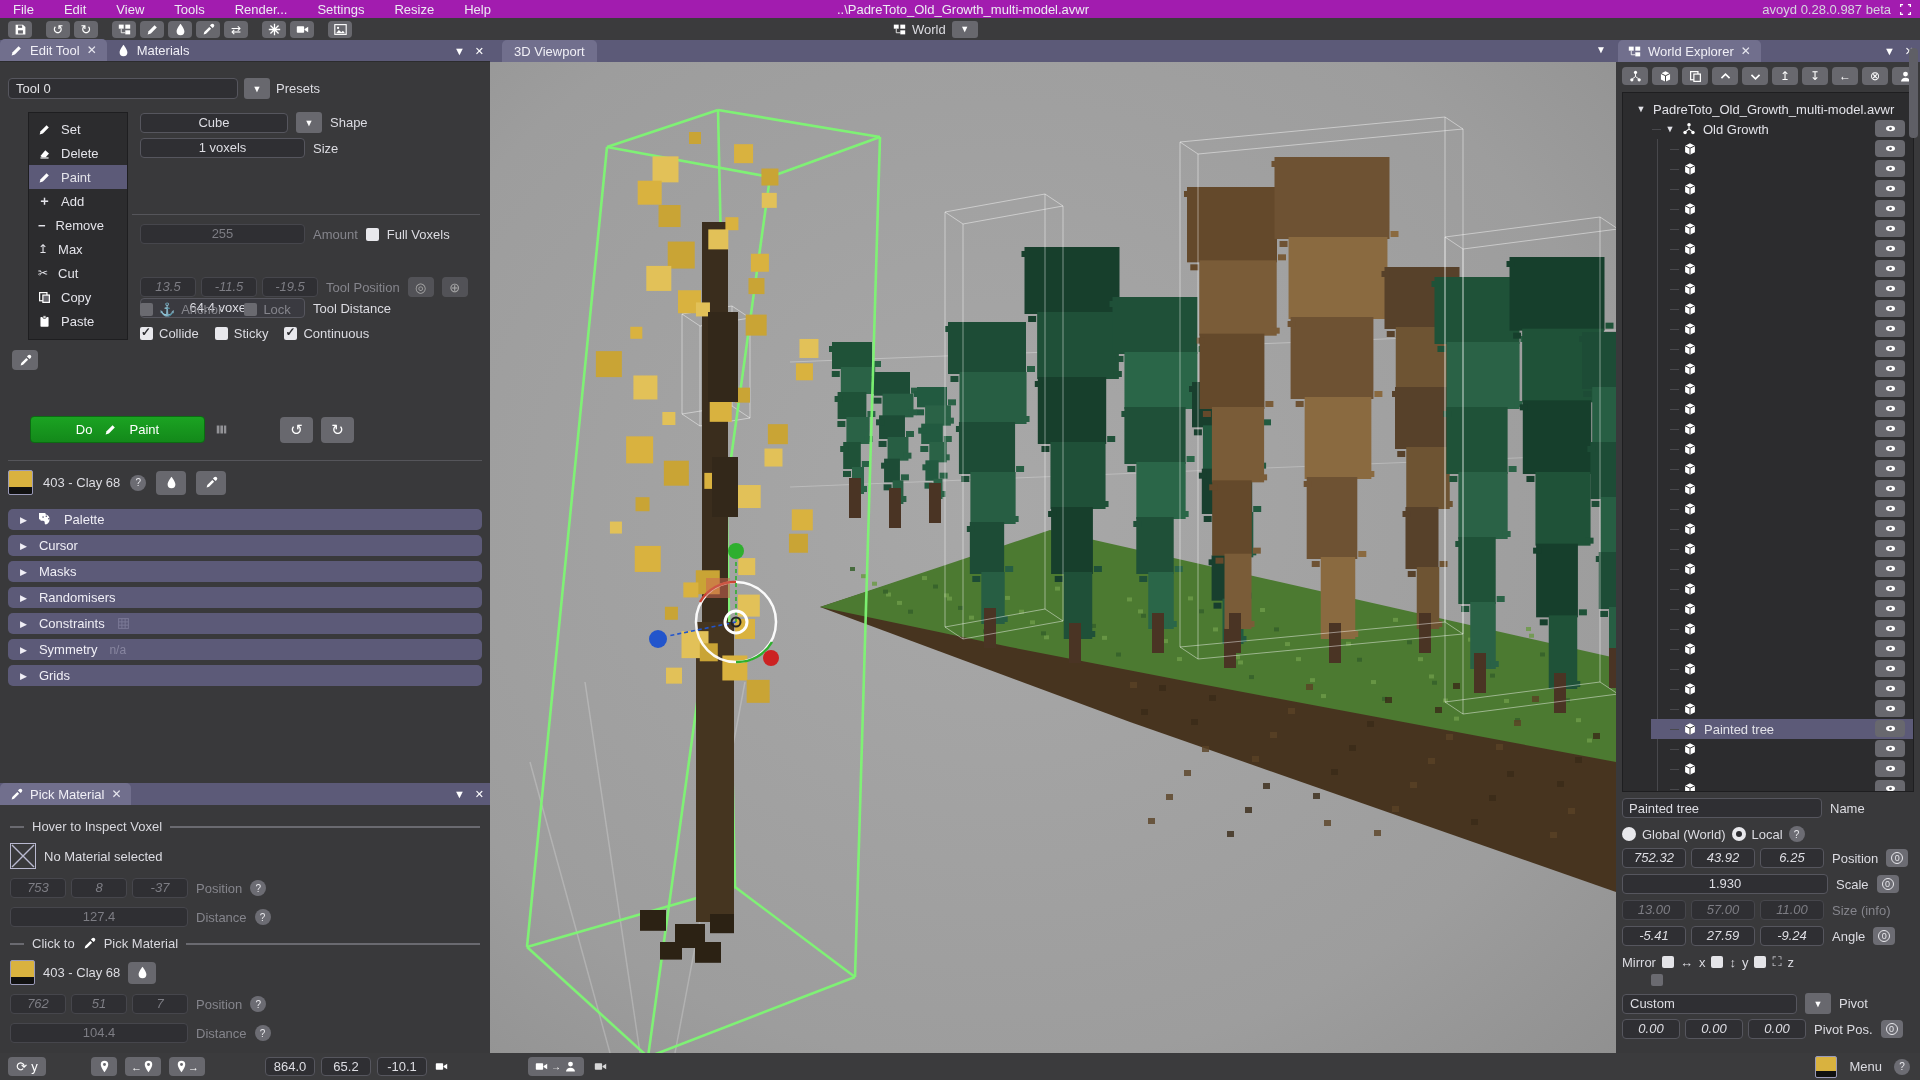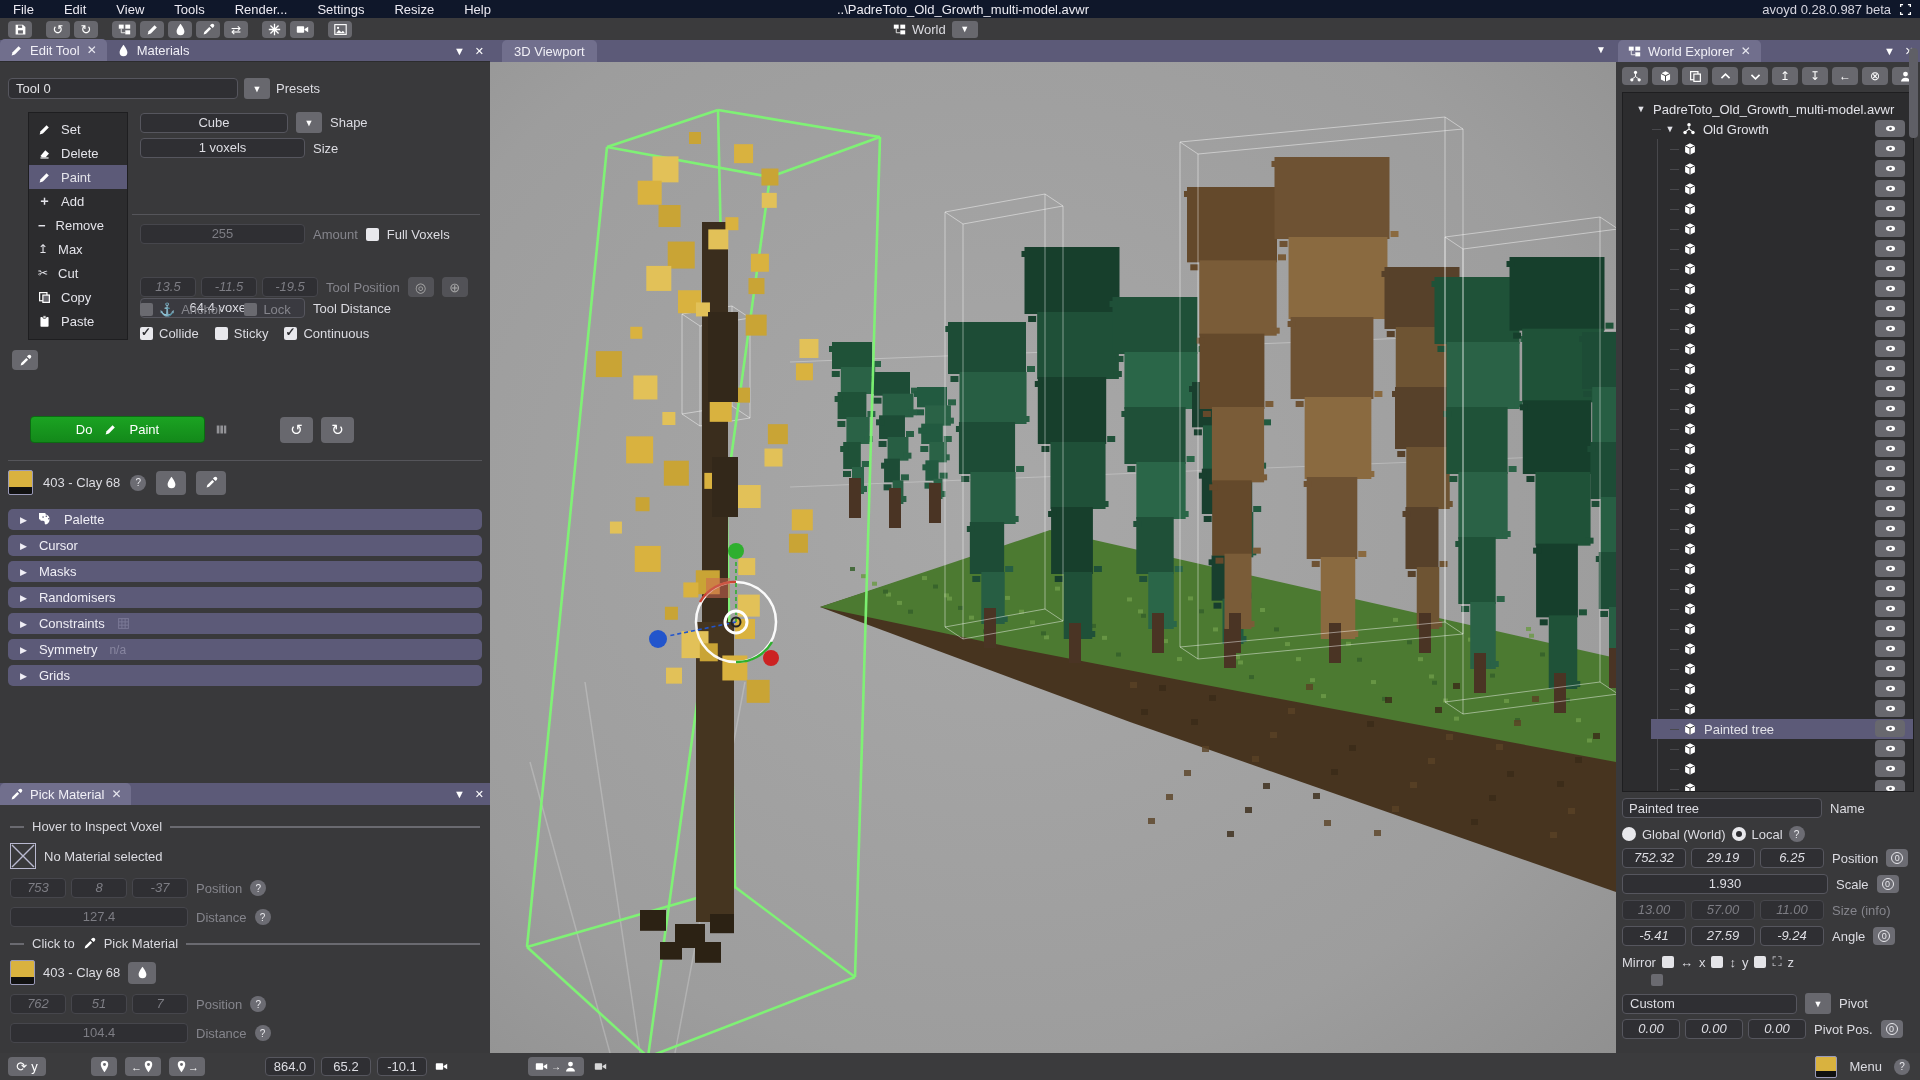--- a/index.html
+++ b/index.html
@@ -4,21 +4,21 @@
 <style>
   * { margin:0; padding:0; box-sizing:border-box; }
   html,body { background:#222; }
   #screen {
     position:relative; width:1920px; height:1080px; overflow:hidden;
     font-family:"Liberation Sans", sans-serif; font-size:13px; color:#e2e2e6;
     background:#3b3b3d; user-select:none;
   }
   
   #menubar { position:absolute; left:0; top:0; width:1920px; height:18px;
-    background:#0f172a; display:flex; align-items:center; }
+    background:#a21caf; display:flex; align-items:center; }
   #menu-items { display:flex; gap:30px; padding-left:13px; }
   .menu-item { color:#eceaf2; font-size:13px; cursor:default; }
   #doc-title { position:absolute; left:0; right:0; text-align:center; color:#ecebf2; pointer-events:none; }
   #doc-title .cube-ic { display:inline-block; vertical-align:-2px; margin-right:6px; }
   #version-area { position:absolute; right:8px; top:0; height:19px; display:flex; align-items:center; gap:8px; color:#d6d5df; }
   #toolbar { position:absolute; left:0; top:19px; width:1920px; height:21px;
     background:#3b3b3d; display:flex; align-items:center; gap:7px; padding-left:8px; }
   .tb-group { display:flex; gap:4px; margin-right:14px; }
   .tb-btn { width:24px; height:17px; background:#68686e; border-radius:4px;
     display:flex; align-items:center; justify-content:center; color:#fff; font-size:11px; }
@@ -1714,21 +1714,21 @@
     <div class="rp-row" style="top:786px; gap:6px;">
       <span class="radio"></span>
       <span class="lbl">Global (World)</span>
       <span class="radio sel"></span>
       <span class="lbl">Local</span>
       <span class="qmark">?</span>
     </div>
     <div class="rp-row rp-triple" style="top:808px;">
       <div class="triple">
         <div class="field">752.32</div>
-        <div class="field">29.19</div>
+        <div class="field">43.92</div>
         <div class="field">6.25</div>
       </div>
       <span class="lbl">Position</span>
       <span class="reset0">
           <i>0</i>
         </span>
     </div>
     <div class="rp-row" style="top:834px;">
       <div class="field" style="width:206px">1.930</div>
       <span class="lbl">Scale</span>

